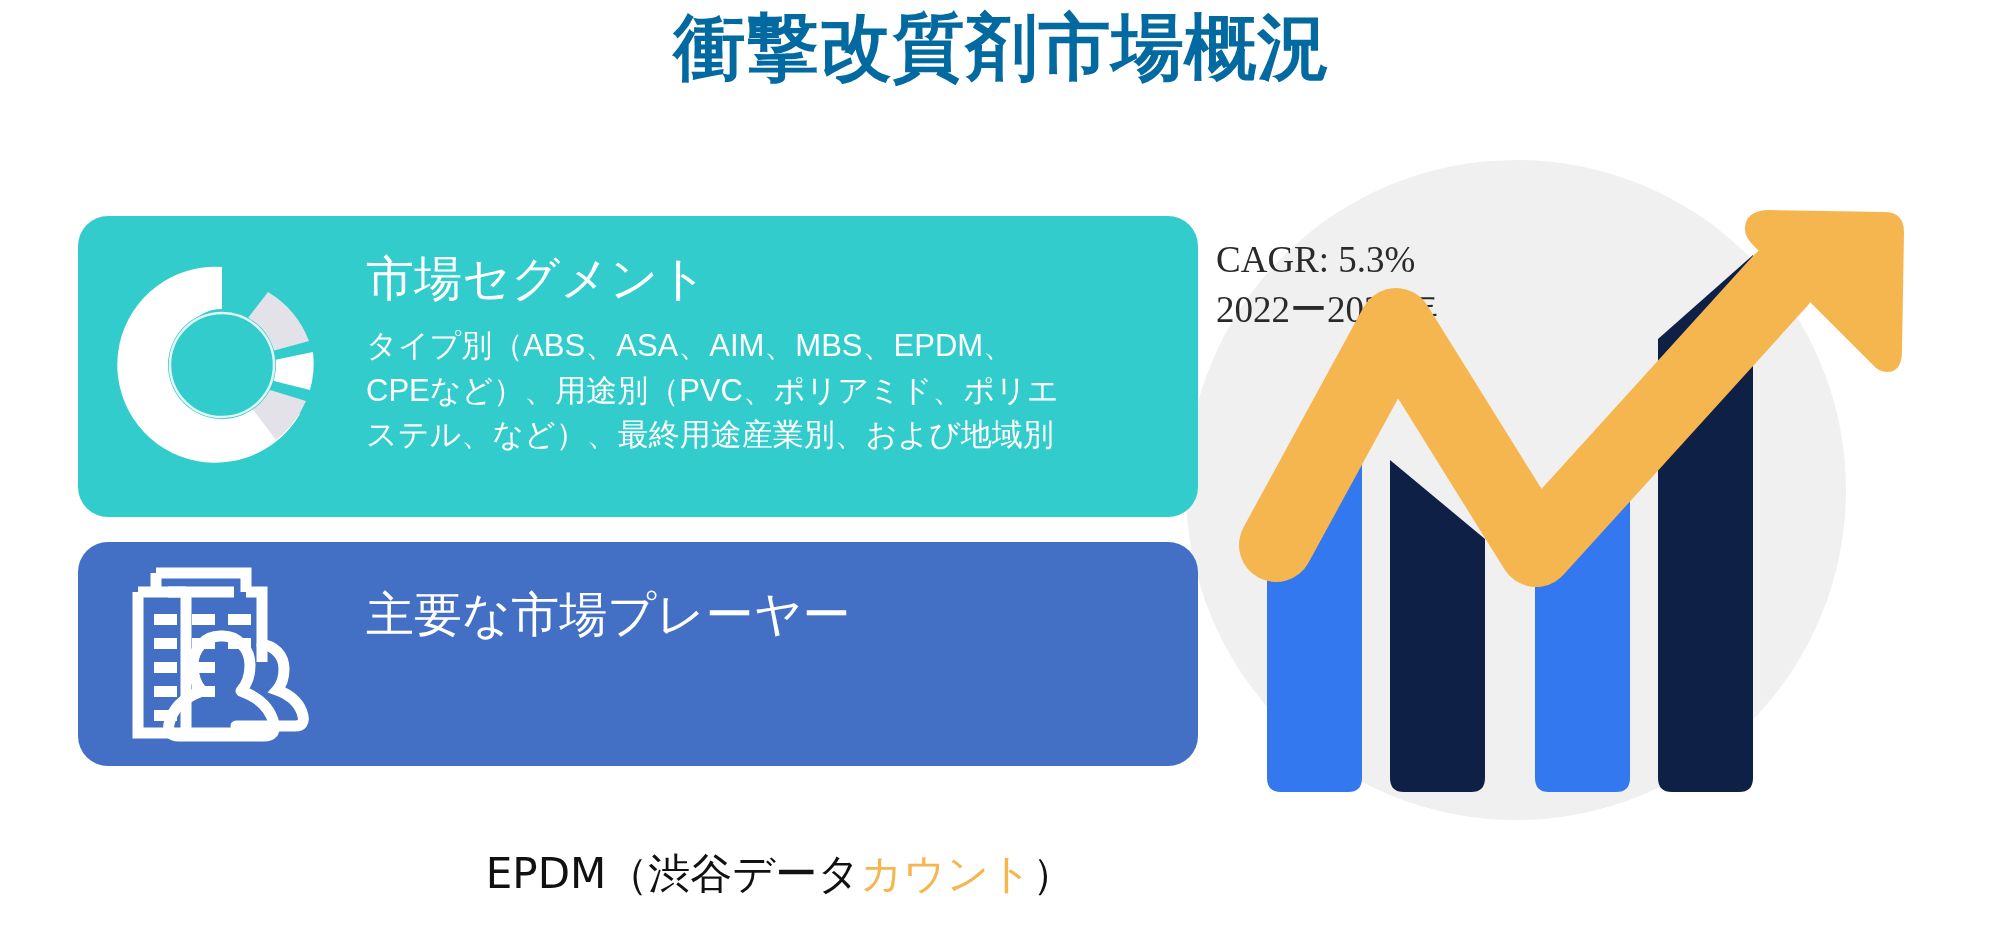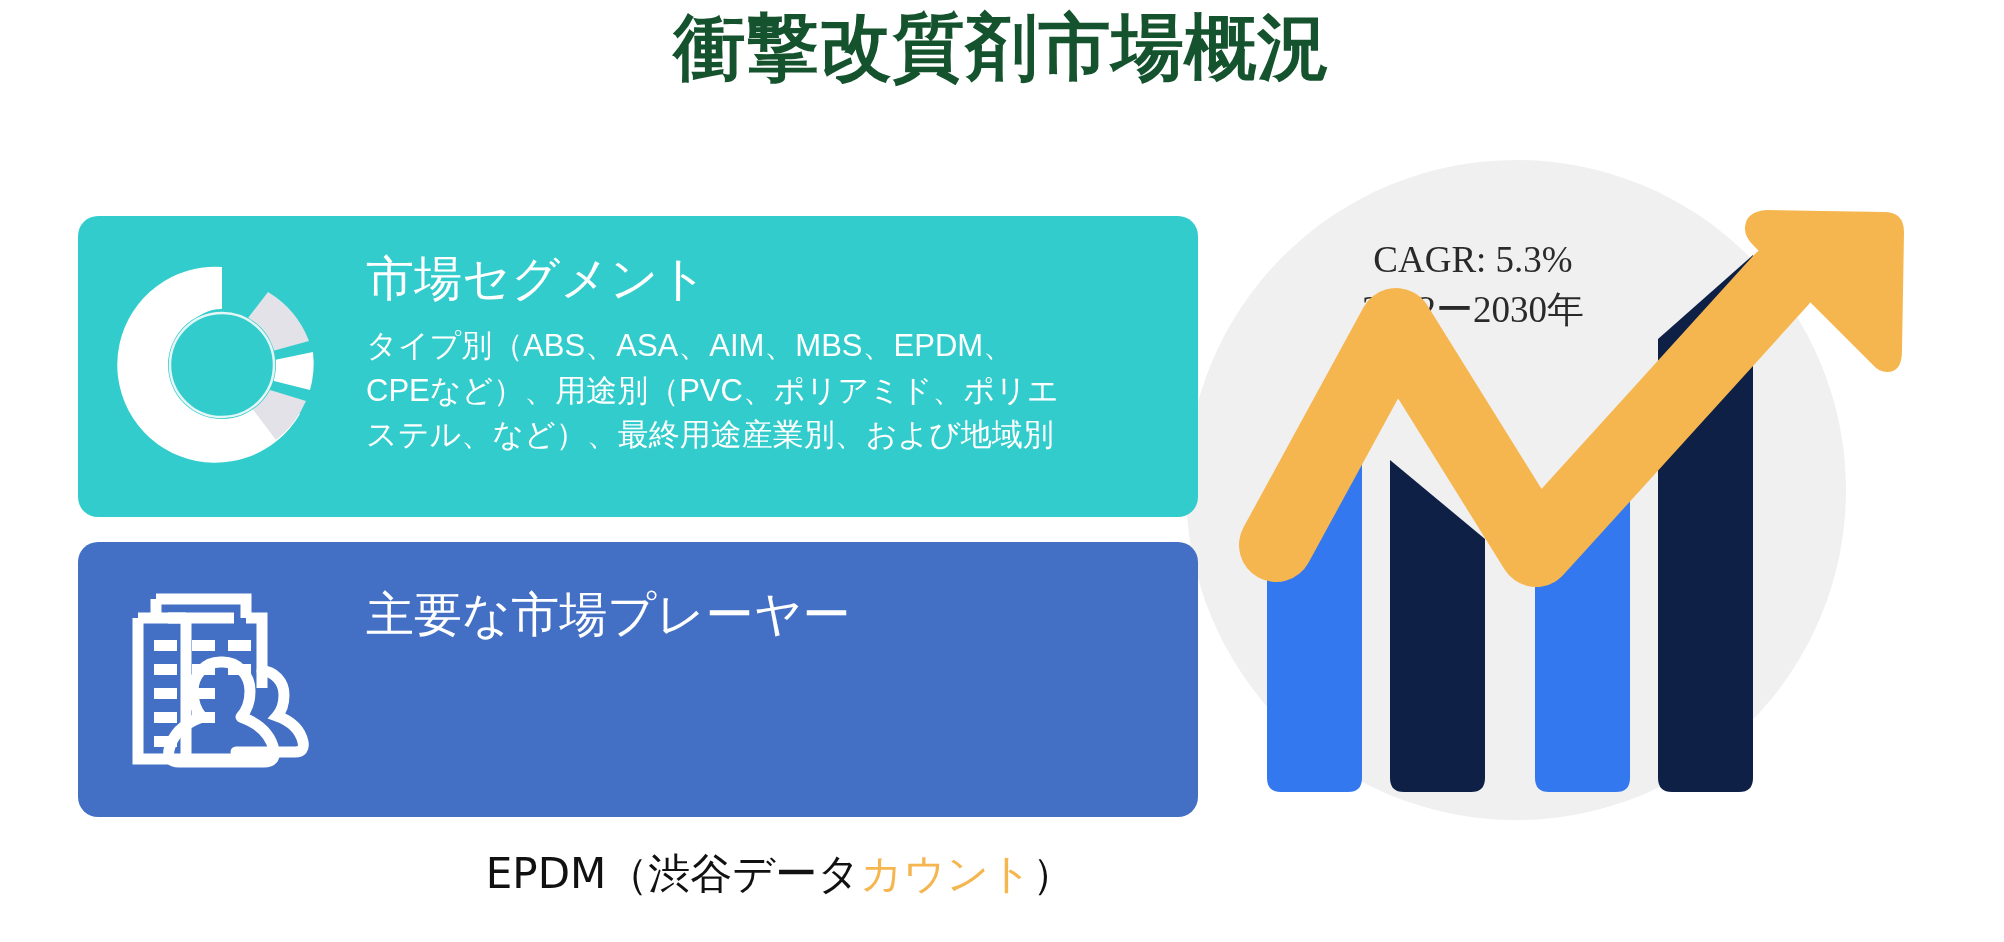--- a/index.html
+++ b/index.html
@@ -22,44 +22,44 @@
   
   #page-title {
     position: absolute;
     left: 0;
     top: 6px;
     width: 2004px;
     text-align: center;
     font-family: "DejaVu Serif", "Liberation Serif", serif;
     font-size: 72px;
     font-weight: 700;
-    color: #14532d;
+    color: #0369a1;
     letter-spacing: 1px;
     line-height: 1.15;
     white-space: nowrap;
   }
 
   
   .card {
     position: absolute;
-    border-radius: 20px;
+    border-radius: 30px;
     box-sizing: border-box;
   }
   #card-segments {
     left: 78px;
     top: 216px;
     width: 1120px;
     height: 301px;
     background: #33CCCC;
   }
   #card-players {
     left: 78px;
     top: 542px;
     width: 1120px;
-    height: 275px;
+    height: 224px;
     background: #4370C4;
   }
 
   .card-icon {
     position: absolute;
     left: 38px;
     top: 50%;
     transform: translateY(-50%);
   }
   .card-text {
@@ -101,24 +101,23 @@
     position: absolute;
     left: 0;
     top: 0;
     width: 660px;
     height: 660px;
     border-radius: 50%;
     background: #F0F0F0;
   }
   #cagr-text {
     position: absolute;
-    left: 47px;
+    left: 30px;
     top: 75px;
     width: 480px;
-    text-align: center;
     font-family: "Liberation Serif", "DejaVu Serif", serif;
     font-size: 37px;
     color: #2a2a2a;
     line-height: 1.35;
     white-space: nowrap;
   }
   #value-label {
     position: absolute;
     left: 1712px;
     top: 144px;

